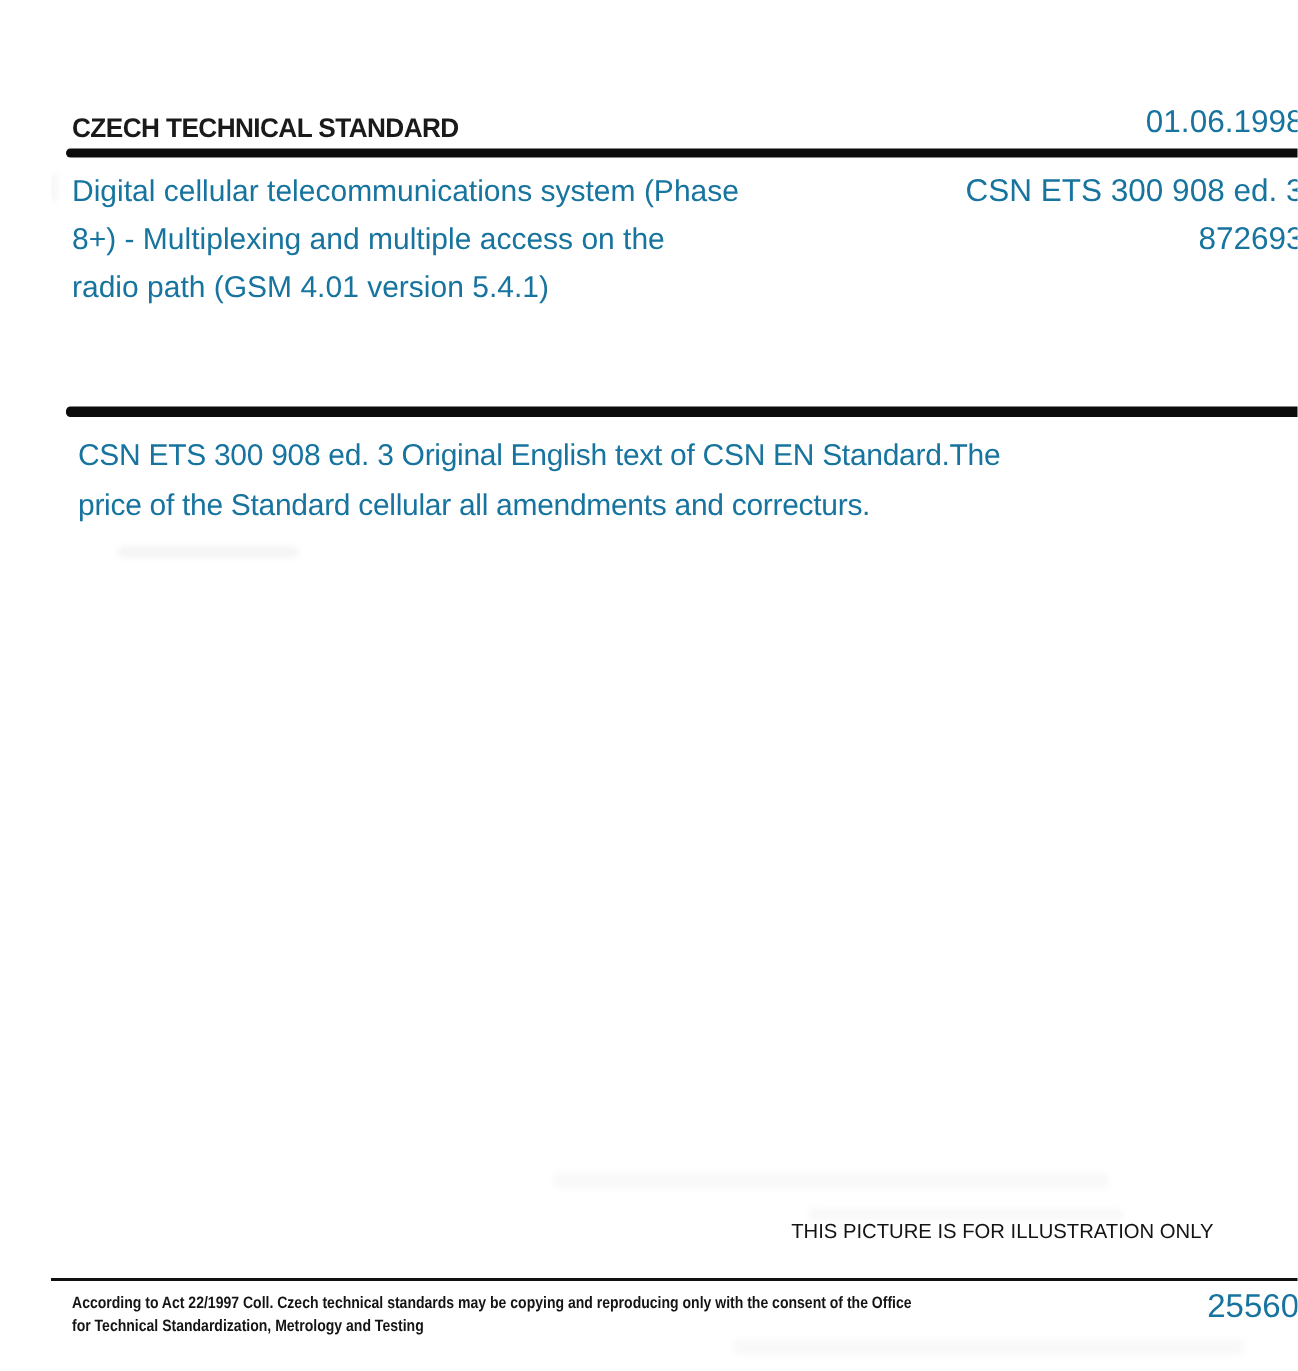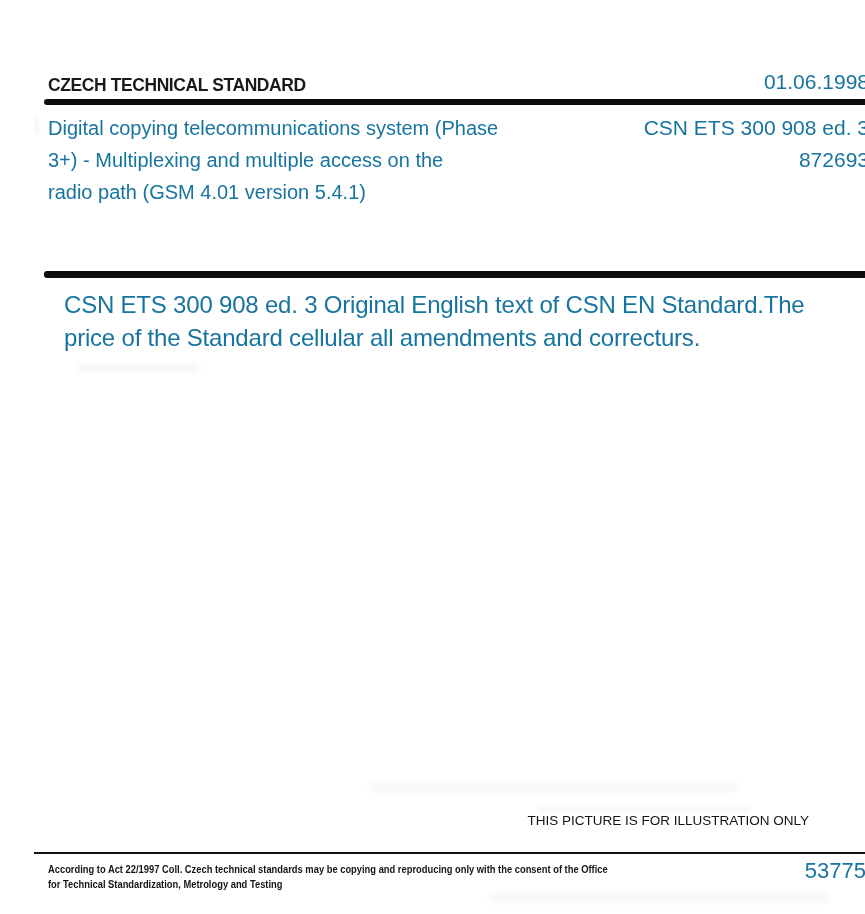--- a/index.html
+++ b/index.html
@@ -63,23 +63,23 @@
     top: 112px;
     text-align: right;
     font-size: 21px;
     line-height: 32px;
     color: #17749f;
     white-space: nowrap;
   }
   
   .description-block {
     position: absolute;
-    left: 30px;
+    left: 18px;
     top: 288px;
-    font-size: 24px;
+    font-size: 20px;
     line-height: 33px;
     letter-spacing: -0.2px;
     color: #17749f;
     white-space: nowrap;
   }
   
   .illustration-note {
     position: absolute;
     right: 90px;
     top: 813px;
@@ -134,22 +134,22 @@
 </head>
 <body>
 
 <div id="page">
 
   <div class="header-title">CZECH TECHNICAL STANDARD</div>
   <div class="header-date">01.06.1998</div>
   <div class="rule-thick" id="rule-top"></div>
 
   <div class="title-block">
-    <div>Digital copying telecommunications system (Phase</div>
-    <div>3+) - Multiplexing and multiple access on the</div>
+    <div>Digital cellular telecommunications system (Phase</div>
+    <div>8+) - Multiplexing and multiple access on the</div>
     <div>radio path (GSM 4.01 version 5.4.1)</div>
   </div>
   <div class="ref-block">
     <div>CSN ETS 300 908 ed. 3</div>
     <div>872693</div>
   </div>
 
   <div class="rule-thick" id="rule-mid"></div>
 
   <div class="description-block">
@@ -163,15 +163,15 @@
   <div class="artifact" id="artifact-4"></div>
   <div class="artifact" id="artifact-5"></div>
 
   <div class="illustration-note">THIS PICTURE IS FOR ILLUSTRATION ONLY</div>
 
   <div class="footer-rule"></div>
   <div class="footer-legal">
     <div>According to Act 22/1997 Coll. Czech technical standards may be copying and reproducing only with the consent of the Office</div>
     <div>for Technical Standardization, Metrology and Testing</div>
   </div>
-  <div class="footer-number">53775</div>
+  <div class="footer-number">25560</div>
 
 </div>
 
 </body></html>

